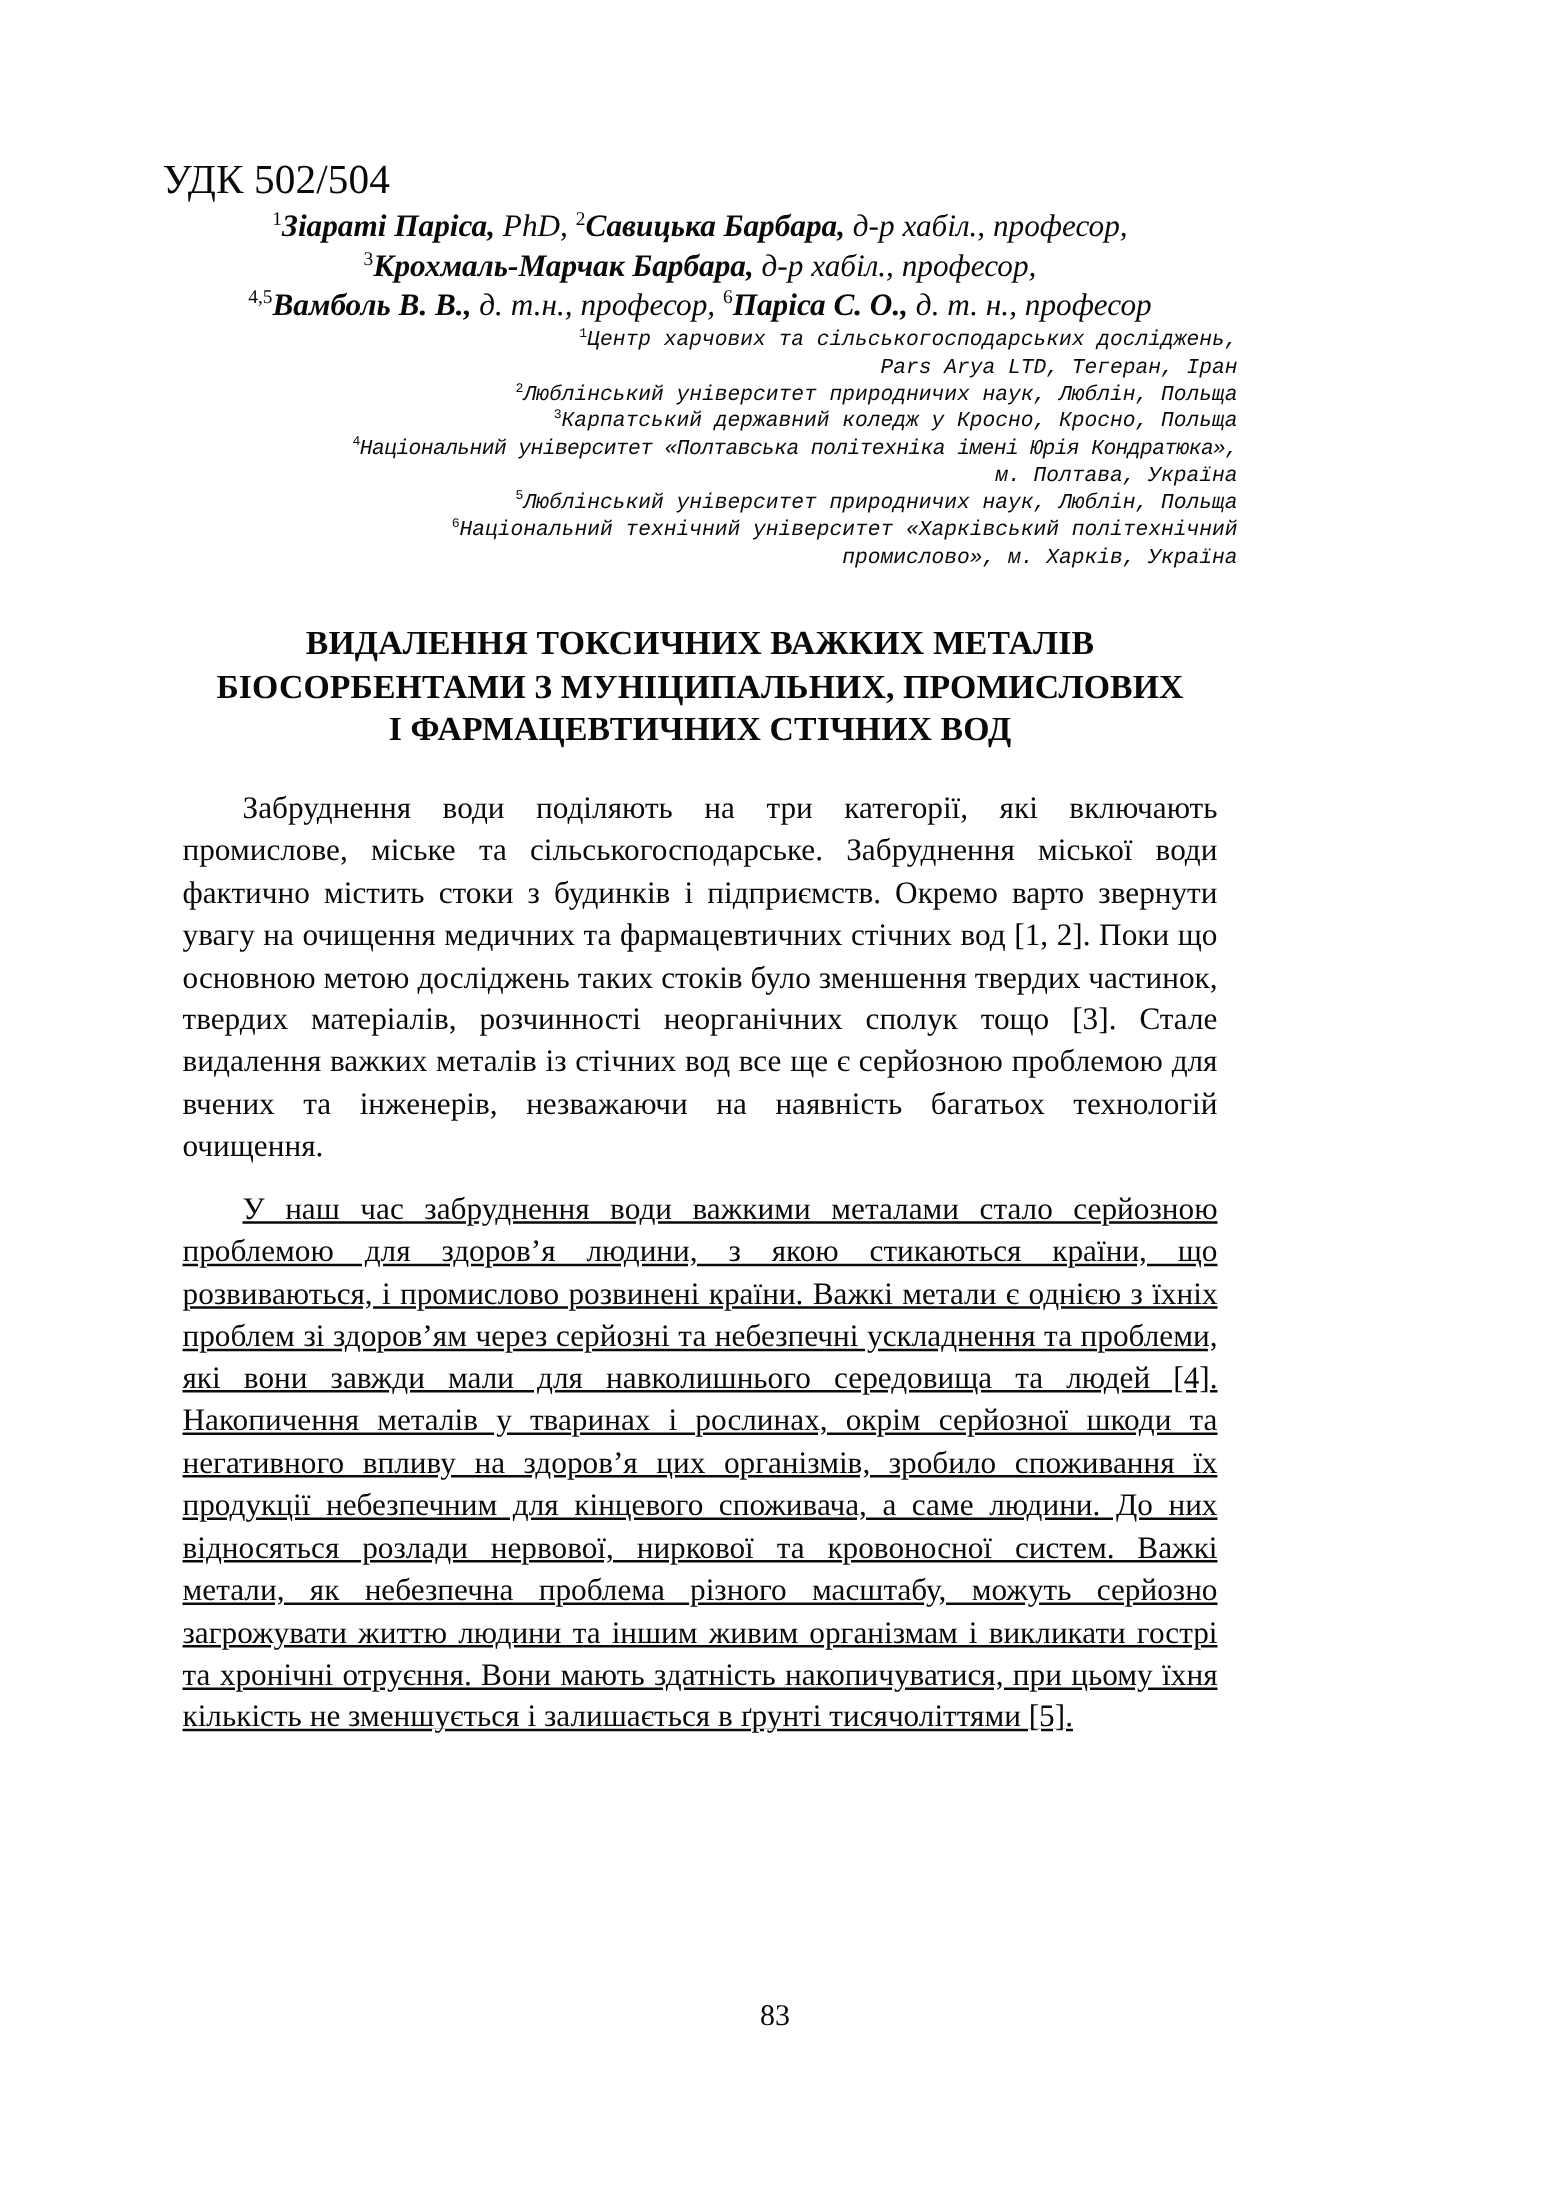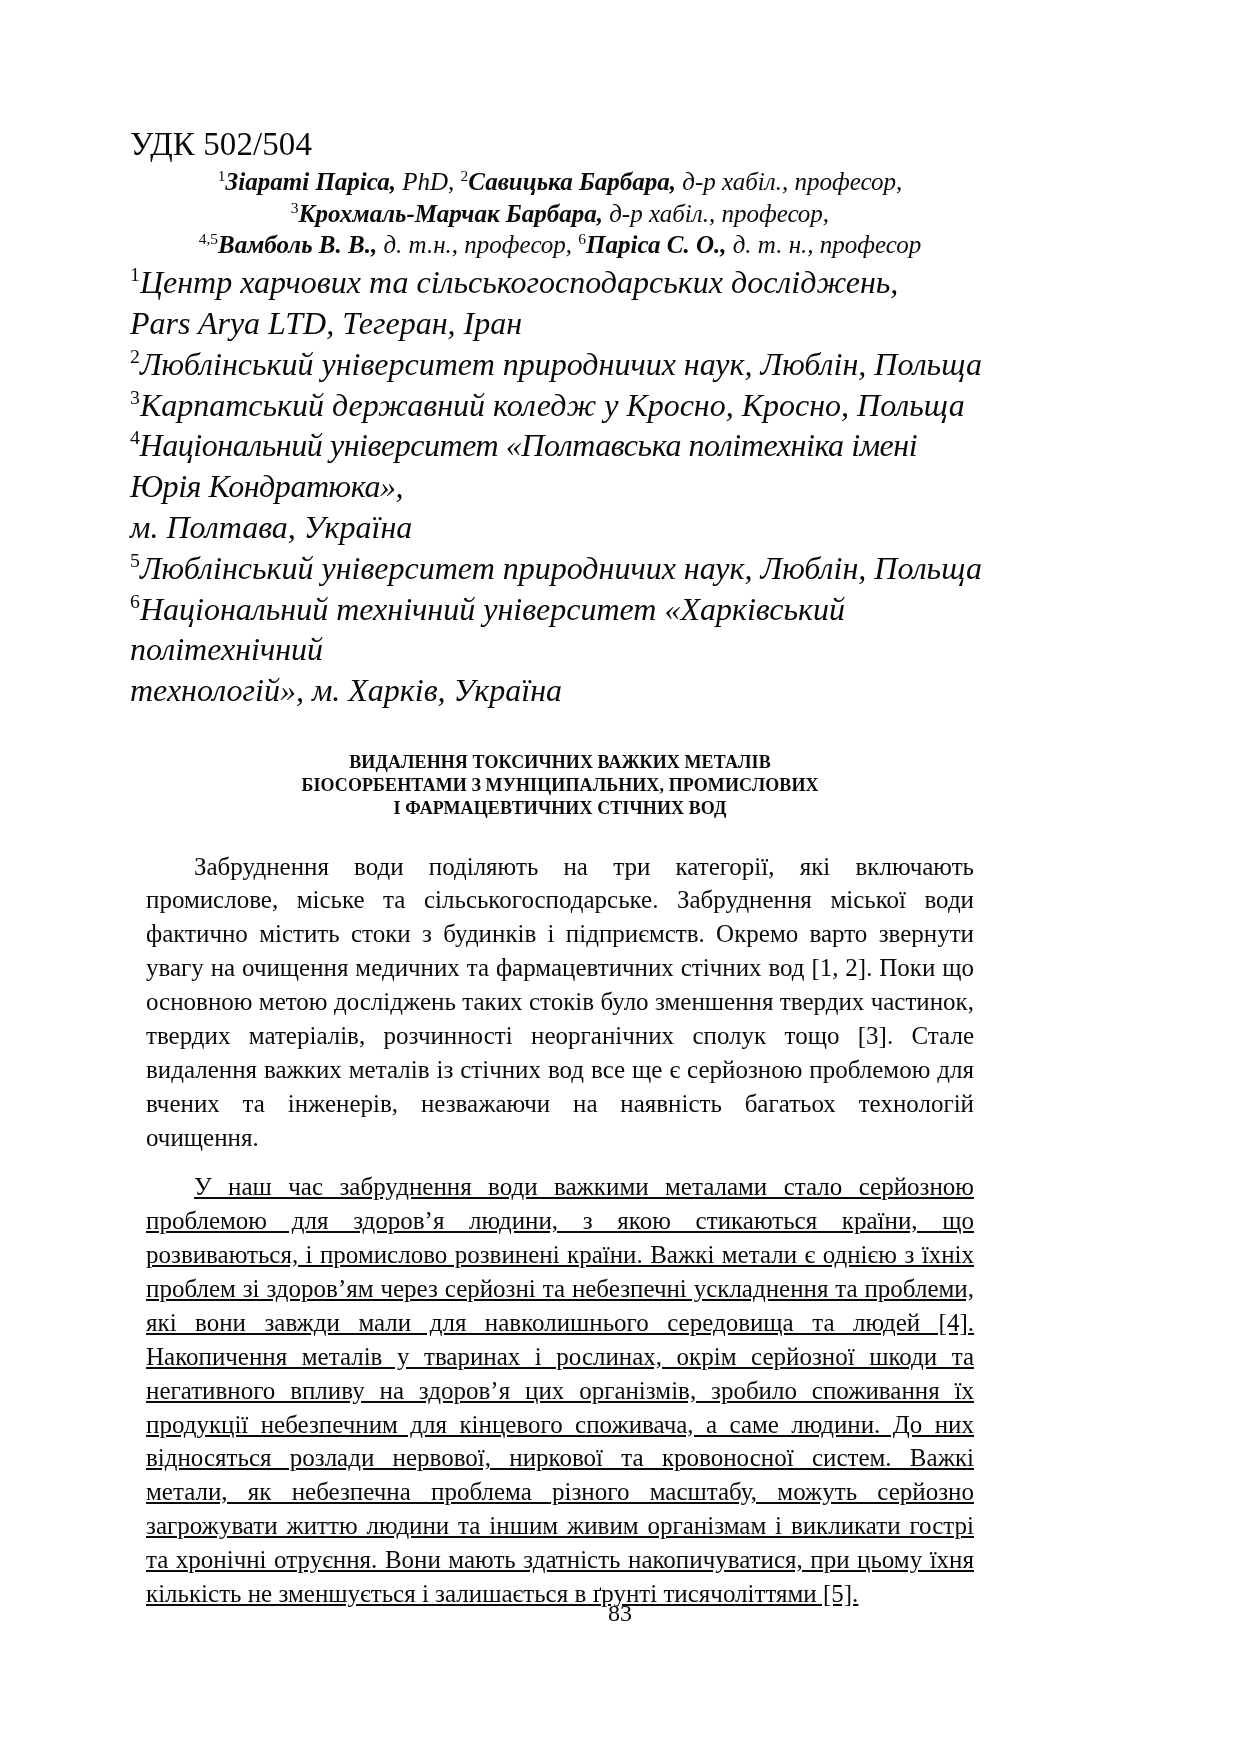--- a/index.html
+++ b/index.html
@@ -43,34 +43,35 @@
   sup {
     font-size: 0.62em;
     vertical-align: super;
     line-height: 0;
     font-style: normal;
     font-weight: normal;
   }
 
   
   .affils {
-    text-align: left;
-    font-size: 32px;
+    text-align: right;
+    font-size: 17px;
     line-height: 1.275;
     font-style: italic;
     margin-top: 1px;
+    font-family: Liberation Mono, monospace;
   }
   .affils .ln { display: block; }
   .affils .tight { letter-spacing: -0.45px; }
 
   
   .doc-title {
     text-align: center;
     font-weight: bold;
-    font-size: 18px;
+    font-size: 27px;
     line-height: 1.27;
     margin-top: 40px;
     letter-spacing: 0.1px;
   }
   .doc-title .ln { display: block; }
 
   
   .body-text { margin-top: 30px; }
   .para {
     text-align: justify;
@@ -109,21 +110,21 @@
 
   <div class="affils">
     <span class="ln"><sup>1</sup><span>Центр харчових та сільськогосподарських досліджень,</span></span>
     <span class="ln"><sup></sup><span>Pars Arya LTD, Тегеран, Іран</span></span>
     <span class="ln"><sup>2</sup><span>Люблінський університет природничих наук, Люблін, Польща</span></span>
     <span class="ln"><sup>3</sup><span>Карпатський державний коледж у Кросно, Кросно, Польща</span></span>
     <span class="ln tight"><sup>4</sup><span>Національний університет «Полтавська політехніка імені Юрія Кондратюка»,</span></span>
     <span class="ln"><sup></sup><span>м. Полтава, Україна</span></span>
     <span class="ln"><sup>5</sup><span>Люблінський університет природничих наук, Люблін, Польща</span></span>
     <span class="ln"><sup>6</sup><span>Національний технічний університет «Харківський політехнічний</span></span>
-    <span class="ln"><sup></sup><span>технологій»,  м. Харків, Україна</span></span>
+    <span class="ln"><sup></sup><span>промислово»,  м. Харків, Україна</span></span>
   </div>
 
   <div class="doc-title">
     <span class="ln">ВИДАЛЕННЯ ТОКСИЧНИХ ВАЖКИХ МЕТАЛІВ</span>
     <span class="ln">БІОСОРБЕНТАМИ З МУНІЦИПАЛЬНИХ, ПРОМИСЛОВИХ</span>
     <span class="ln">І ФАРМАЦЕВТИЧНИХ СТІЧНИХ ВОД</span>
   </div>
 
   <div class="body-text">
     <p class="para">Забруднення води поділяють на три категорії, які включають промислове, міське та сільськогосподарське. Забруднення міської води фактично містить стоки з будинків і підприємств. Окремо варто звернути увагу на очищення медичних та фармацевтичних стічних вод [1, 2]. Поки що основною метою досліджень таких стоків було зменшення твердих частинок, твердих матеріалів, розчинності неорганічних сполук тощо [3]. Стале видалення важких металів із стічних вод все ще є серйозною проблемою для вчених та інженерів, незважаючи на наявність багатьох технологій очищення.</p>

